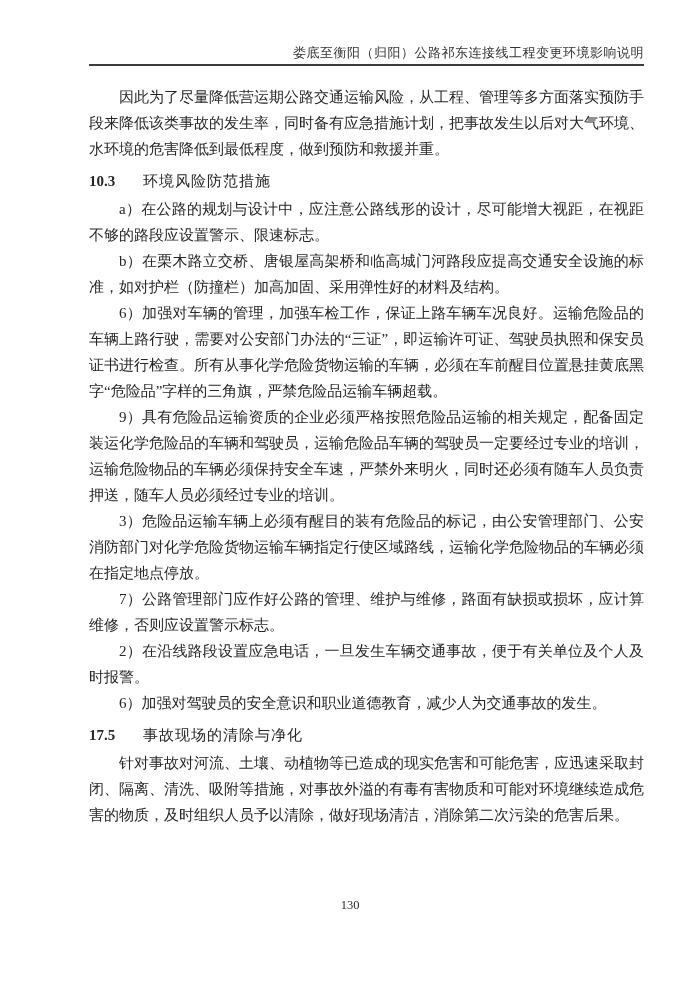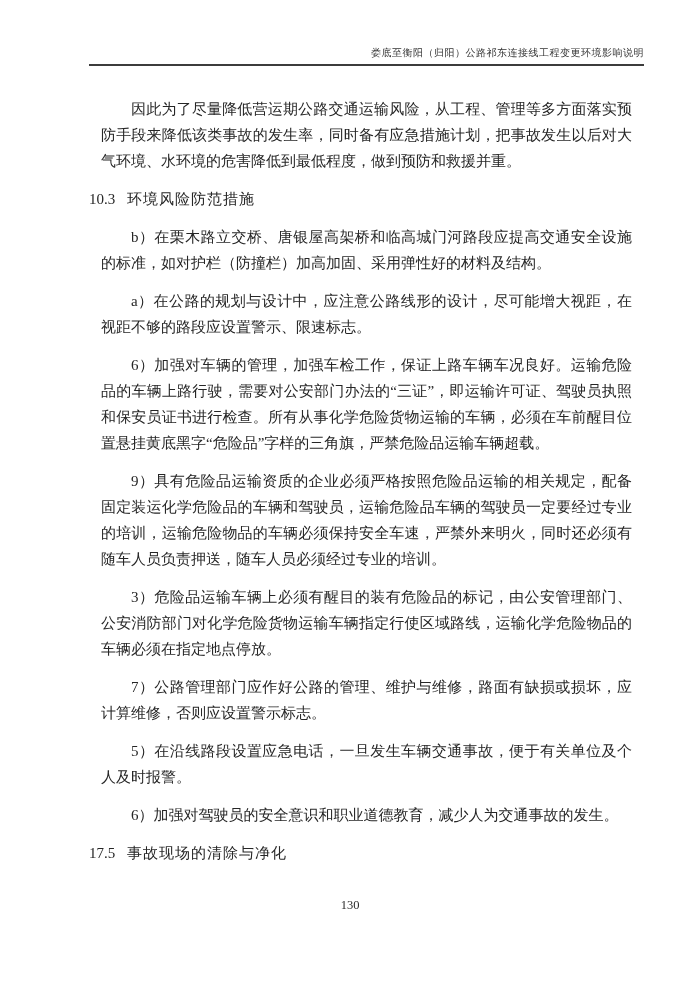--- a/index.html
+++ b/index.html
@@ -8,54 +8,54 @@
     background: #ffffff;
     position: relative;
     font-family: "Liberation Serif", "DejaVu Serif", serif;
     color: #262626;
     overflow: hidden;
   }
   .page-header {
     position: absolute;
     top: 45px; left: 89px; width: 555px;
     text-align: right;
-    font-size: 10px;
+    font-size: 13px;
     line-height: 15px;
     color: #333333;
     letter-spacing: 0.5px;
   }
   .header-rule {
     position: absolute;
     top: 64px; left: 89px; width: 555px;
     border-top: 2px solid #3c3c3c;
     height: 0;
   }
   .content {
     position: absolute;
     top: 84px; left: 89px; width: 555px;
     font-size: 15px;
     line-height: 26px;
     text-align: justify;
     text-justify: inter-character;
   }
   .content p.bp {
-    margin: 12px;
+    margin: 0;
     text-indent: 2em;
   }
   .content h2.sec {
     margin: 6px 0 2px 0;
     font-size: 15px;
     line-height: 26px;
     font-weight: bold;
     text-align: left;
   }
   .content h2.sec .sec-num {
     font-family: "Liberation Serif", "DejaVu Serif", serif;
-    font-weight: normal;
-    margin-right: 8px;
+    font-weight: bold;
+    margin-right: 24px;
   }
   .content h2.sec .sec-title {
     font-family: "Liberation Sans", "DejaVu Sans", sans-serif;
     font-weight: normal;
     letter-spacing: 1px;
   }
   .page-footer {
     position: absolute;
     top: 898px; left: 0; width: 700px;
     text-align: center;
@@ -76,39 +76,40 @@
 
   <div class="content">
 
     <p class="bp">因此为了尽量降低营运期公路交通运输风险，从工程、管理等多方面落实预防手段来降低该类事故的发生率，同时备有应急措施计划，把事故发生以后对大气环境、水环境的危害降低到最低程度，做到预防和救援并重。</p>
 
     <h2 class="sec">
       <span class="sec-num">10.3</span>
       <span class="sec-title">环境风险防范措施</span>
     </h2>
 
+    <p class="bp">a）在公路的规划与设计中，应注意公路线形的设计，尽可能增大视距，在视距不够的路段应设置警示、限速标志。</p>
+
     <p class="bp">b）在栗木路立交桥、唐银屋高架桥和临高城门河路段应提高交通安全设施的标准，如对护栏（防撞栏）加高加固、采用弹性好的材料及结构。</p>
-
-    <p class="bp">a）在公路的规划与设计中，应注意公路线形的设计，尽可能增大视距，在视距不够的路段应设置警示、限速标志。</p>
 
     <p class="bp">6）加强对车辆的管理，加强车检工作，保证上路车辆车况良好。运输危险品的车辆上路行驶，需要对公安部门办法的“三证”，即运输许可证、驾驶员执照和保安员证书进行检查。所有从事化学危险货物运输的车辆，必须在车前醒目位置悬挂黄底黑字“危险品”字样的三角旗，严禁危险品运输车辆超载。</p>
 
     <p class="bp">9）具有危险品运输资质的企业必须严格按照危险品运输的相关规定，配备固定装运化学危险品的车辆和驾驶员，运输危险品车辆的驾驶员一定要经过专业的培训，运输危险物品的车辆必须保持安全车速，严禁外来明火，同时还必须有随车人员负责押送，随车人员必须经过专业的培训。</p>
 
     <p class="bp">3）危险品运输车辆上必须有醒目的装有危险品的标记，由公安管理部门、公安消防部门对化学危险货物运输车辆指定行使区域路线，运输化学危险物品的车辆必须在指定地点停放。</p>
 
     <p class="bp">7）公路管理部门应作好公路的管理、维护与维修，路面有缺损或损坏，应计算维修，否则应设置警示标志。</p>
 
-    <p class="bp">5）在沿线路段设置应急电话，一旦发生车辆交通事故，便于有关单位及个人及时报警。</p>
+    <p class="bp">2）在沿线路段设置应急电话，一旦发生车辆交通事故，便于有关单位及个人及时报警。</p>
 
     <p class="bp">6）加强对驾驶员的安全意识和职业道德教育，减少人为交通事故的发生。</p>
 
     <h2 class="sec">
       <span class="sec-num">17.5</span>
       <span class="sec-title">事故现场的清除与净化</span>
     </h2>
 
+    <p class="bp">针对事故对河流、土壤、动植物等已造成的现实危害和可能危害，应迅速采取封闭、隔离、清洗、吸附等措施，对事故外溢的有毒有害物质和可能对环境继续造成危害的物质，及时组织人员予以清除，做好现场清洁，消除第二次污染的危害后果。</p>
 
   </div>
 
   <div class="page-footer">130</div>
 
 </div>
 
 </body></html>

